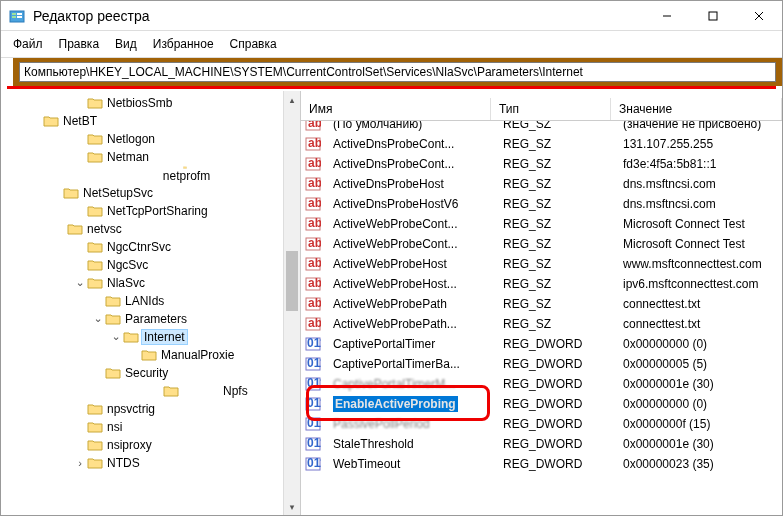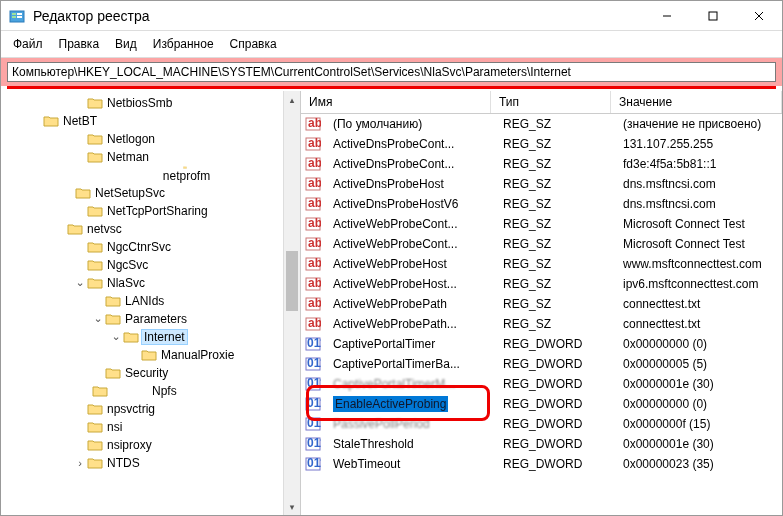--- a/index.html
+++ b/index.html
@@ -4,40 +4,40 @@
 <style>
 * { box-sizing: border-box; margin: 0; padding: 0; font-family: "Segoe UI", Tahoma, sans-serif; font-size: 12px; }
 body { background: #fff; width: 783px; height: 516px; overflow: hidden; display: flex; flex-direction: column; border: 1px solid #999; }
 .titlebar { height: 30px; display: flex; align-items: center; padding-left: 8px; background: #fff; border-bottom: 1px solid #ddd; }
 .titlebar .ticon { width: 16px; height: 16px; margin-right: 8px; }
 .titlebar .title { flex: 1; font-size: 14px; }
 .winbtns { display: flex; }
 .winbtn { width: 46px; height: 30px; display: flex; align-items: center; justify-content: center; }
 .menubar { display: flex; gap: 4px; padding: 4px 6px; border-bottom: 1px solid #ddd; }
 .menubar span { padding: 2px 6px; cursor: default; }
-.addrbar { padding: 4px 6px; background: #fca5a5; }
+.addrbar { padding: 4px 6px; background: #a16207; margin-left: 12px; }
 .addrbar input { width: 100%; border: 1px solid #7a7a7a; padding: 2px 4px; font-size: 12px; }
 .redline { height: 3px; background: #e00; margin: 0 6px 2px 6px; }
 .main { flex: 1; display: flex; overflow: hidden; }
 .tree { width: 300px; border-right: 1px solid #ccc; overflow: auto; padding-top: 2px; white-space: nowrap; position: relative; }
 .tree .node { display: flex; align-items: center; height: 18px; padding-top: 1px; }
 .tree .tw { width: 14px; display: inline-flex; justify-content: center; color: #555; font-size: 11px; }
 .tree .folder { width: 16px; height: 14px; margin-right: 4px; }
 .tree .sel { background: #cce8ff; border: 1px solid #99d1ff; padding: 0 2px; margin-left: -2px; }
 .list { flex: 1; overflow: auto; position: relative; }
-.listhdr { display: flex; border-bottom: 1px solid #ccc; background: #fff; position: sticky; top: 0; }
+.listhdr { display: flex; border-bottom: 1px solid #ccc; background: #fff; position: sticky; top: 7px; }
 .listhdr div { padding: 4px 8px; border-right: 1px solid #e0e0e0; font-size: 12px; }
 .col-name { width: 190px; }
 .col-type { width: 120px; }
 .col-val { flex: 1; }
 .row { display: flex; align-items: center; height: 20px; }
 .row > div { padding: 1px 8px; overflow: hidden; text-overflow: ellipsis; white-space: nowrap; }
 .vicon { width: 16px; height: 14px; flex-shrink: 0; margin-left: 4px; margin-right: 4px; }
 .highlight-box { position: absolute; border: 3px solid #e00; border-radius: 8px; left: 306px; top: 385px; width: 184px; height: 36px; pointer-events: none; }
-.row.selected .col-name span { background: #0078d7; color: #0f172a; padding: 1px 2px; }
+.row.selected .col-name span { background: #0078d7; color: #e5e5e5; padding: 1px 2px; font-weight: bold; }
 .row.blurred .col-name span { filter: blur(1px); opacity:0.5; }
 .scrollbar-v { position: absolute; right: 0; top: 0; bottom: 0; width: 17px; background: #f0f0f0; border-left: 1px solid #ddd; }
 .sb-btn { height: 17px; background: #f0f0f0; display: flex; align-items: center; justify-content: center; color: #555; font-size: 9px; }
 .sb-thumb { position: absolute; left: 2px; right: 2px; background: #c0c0c0; border-radius: 0; }
 </style>
 </head>
 <body>
 
 <div class="titlebar">
   <svg class="ticon" viewBox="0 0 16 16">
@@ -111,21 +111,21 @@
         </svg>
         <span>Netman</span>
       </div>
       <div class="node" style="padding-left: 72px; flex-direction: column;">
         <span class="tw"></span>
         <svg class="folder" viewBox="0 0 16 14">
           <path d="M1 3 L6 3 L7 4 L15 4 L15 12 L1 12 Z" fill="#ffe08a" stroke="#c9a838"></path>
         </svg>
         <span>netprofm</span>
       </div>
-      <div class="node" style="padding-left: 60px;">
+      <div class="node" style="padding-left: 48px;">
         <span class="tw"></span>
         <svg class="folder" viewBox="0 0 16 14">
           <path d="M1 3 L6 3 L7 4 L15 4 L15 12 L1 12 Z" fill="#ffe08a" stroke="#c9a838"></path>
         </svg>
         <span>NetSetupSvc</span>
       </div>
       <div class="node" style="padding-left: 72px;">
         <span class="tw"></span>
         <svg class="folder" viewBox="0 0 16 14">
           <path d="M1 3 L6 3 L7 4 L15 4 L15 12 L1 12 Z" fill="#ffe08a" stroke="#c9a838"></path>
@@ -188,21 +188,21 @@
         </svg>
         <span>ManualProxie</span>
       </div>
       <div class="node" style="padding-left: 90px;">
         <span class="tw"></span>
         <svg class="folder" viewBox="0 0 16 14">
           <path d="M1 3 L6 3 L7 4 L15 4 L15 12 L1 12 Z" fill="#ffe08a" stroke="#c9a838"></path>
         </svg>
         <span>Security</span>
       </div>
-      <div class="node" style="padding-left: 37px; gap: 40px;">
+      <div class="node" style="padding-left: 108px; gap: 40px;">
         <span class="tw"></span>
         <svg class="folder" viewBox="0 0 16 14">
           <path d="M1 3 L6 3 L7 4 L15 4 L15 12 L1 12 Z" fill="#ffe08a" stroke="#c9a838"></path>
         </svg>
         <span>Npfs</span>
       </div>
       <div class="node" style="padding-left: 72px;">
         <span class="tw"></span>
         <svg class="folder" viewBox="0 0 16 14">
           <path d="M1 3 L6 3 L7 4 L15 4 L15 12 L1 12 Z" fill="#ffe08a" stroke="#c9a838"></path>

